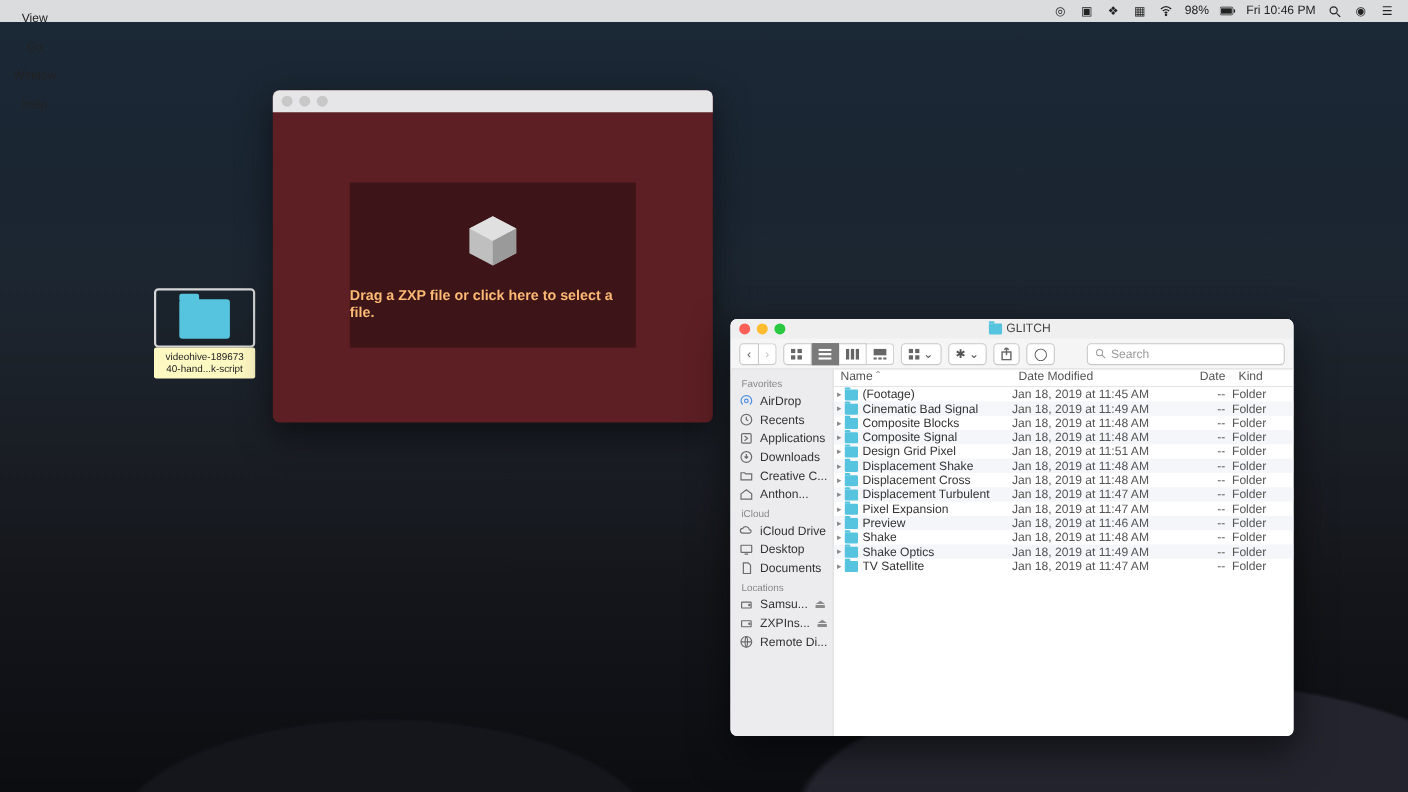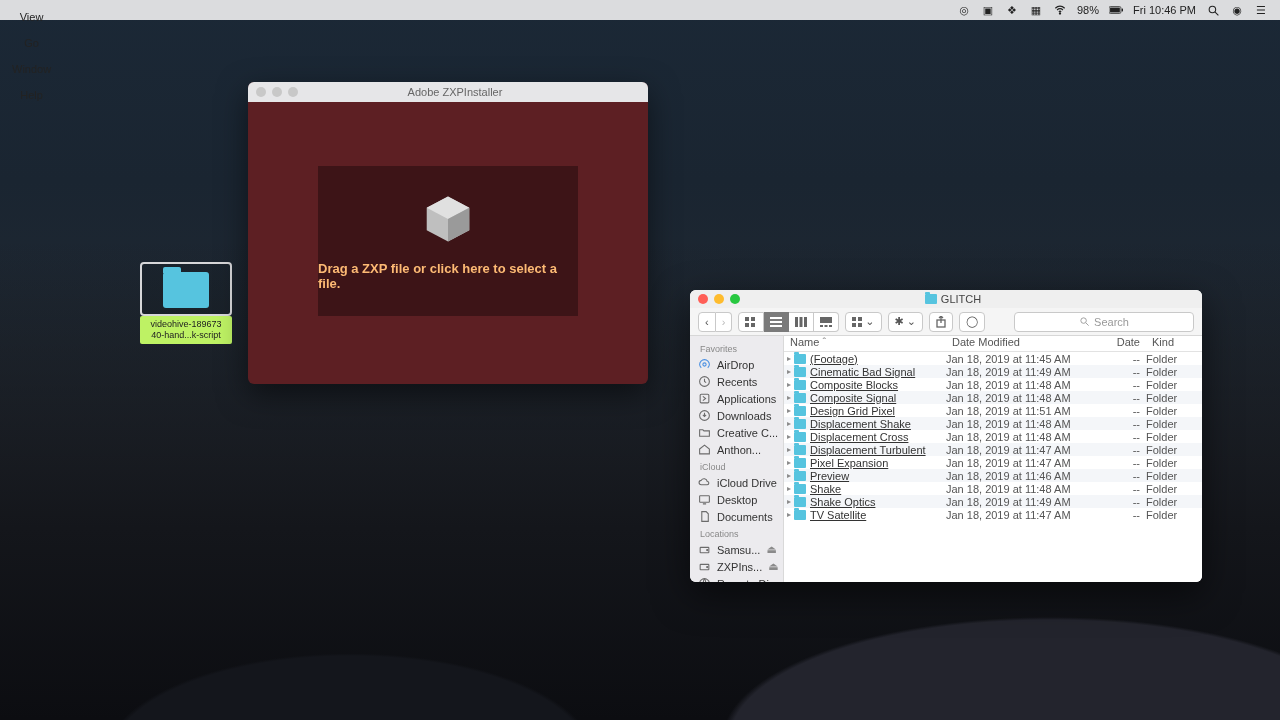--- a/index.html
+++ b/index.html
@@ -13,63 +13,63 @@
 .menubar { position:absolute; top:0; left:0; right:0; height:20px; background:rgba(230,230,232,.95); display:flex; align-items:center; color:#222; }
 .menubar .left { display:flex; align-items:center; gap:14px; padding-left:12px;flex-direction:column; }
 .menubar .left .apple { font-size:13px; }
 .menubar .left .app { font-weight:600; }
 .menubar .right { margin-left:auto; display:flex; align-items:center; gap:10px; padding-right:12px; }
 .menubar .ico { width:14px; height:14px; display:flex; align-items:center; justify-content:center; }
 
 .desktop-folder { position:absolute; left:140px; top:262px; width:92px; text-align:center; }
 .desktop-folder .foldicon{ width:46px; height:36px; margin:6px auto 4px; background:#56c4df; border-radius:3px; position:relative;}
 .desktop-folder .foldicon:before{content:"";position:absolute;top:-5px;left:0;width:18px;height:6px;background:#56c4df;border-radius:2px 2px 0 0;}
-.desktop-folder .lbl{ background:#bef264; color:#222; padding:3px 4px; border-radius:2px; font-size:9px; line-height:11px; }
+.desktop-folder .lbl{ background:#fef9c3; color:#222; padding:3px 4px; border-radius:2px; font-size:9px; line-height:11px; }
 
 
 .zxp { position:absolute; left:248px; top:82px; width:400px; height:302px; background:#5d1f23; border-radius:6px; box-shadow:0 10px 30px rgba(0,0,0,.5); }
 .zxp .titlebar{ height:20px; background:#e6e6e8; border-radius:6px 6px 0 0; display:flex; align-items:center; }
 .traffic { display:flex; gap:6px; padding-left:8px;}
 .traffic .dot{ width:10px; height:10px; border-radius:50%; background:#c8c8c8; }
 .zxp .title{ flex:1; text-align:center; color:#666; font-size:11px; margin-left:-36px;}
 .zxp .drop{ position:absolute; left:70px; top:84px; right:70px; height:150px; background:#3d1417; display:flex; flex-direction:column; align-items:center; justify-content:center; gap:14px; }
 .zxp .cube{ width:56px; height:56px; }
 .zxp .msg{ color:#fdba74; font-weight:600; font-size:13px; }
 
 
-.finder { position:absolute; left:690px; top:290px; width:512px; height:292px; background:#fff; border-radius:6px; box-shadow:0 12px 36px rgba(0,0,0,.55); display:flex; flex-direction:column; overflow:hidden;}
+.finder { position:absolute; left:664px; top:290px; width:512px; height:379px; background:#fff; border-radius:6px; box-shadow:0 12px 36px rgba(0,0,0,.55); display:flex; flex-direction:column; overflow:hidden;}
 .finder .titlebar{ height:18px; background:#efefef; display:flex; align-items:center; }
 .finder .traffic .dot:nth-child(1){background:#ff5f57;} .finder .traffic .dot:nth-child(2){background:#febc2e;} .finder .traffic .dot:nth-child(3){background:#28c840;}
 .finder .wtitle{ flex:1; display:flex; align-items:center; justify-content:center; gap:4px; color:#444; margin-left:-36px;}
 .mini-folder{width:12px;height:10px;background:#56c4df;border-radius:1px;position:relative;display:inline-block;}
 .mini-folder:before{content:"";position:absolute;top:-2px;left:0;width:5px;height:2px;background:#56c4df;border-radius:1px 1px 0 0;}
 .finder .toolbar{ height:28px; background:#f5f5f5; border-bottom:1px solid #d7d7d7; display:flex; align-items:center; gap:6px; padding:0 8px;}
 .tbtn{ height:20px; border:1px solid #c9c9c9; border-radius:4px; background:#fff; display:flex; align-items:center; padding:0 6px; color:#555;}
 .tbtn.seg{border-radius:0;border-left:none;}
 .seg-group{display:flex;}
 .seg-group .tbtn:first-child{border-left:1px solid #c9c9c9;border-radius:4px 0 0 4px;}
 .seg-group .tbtn:last-child{border-radius:0 4px 4px 0;}
 .seg-group .active{background:#7a7a7a;color:#fff;border-color:#7a7a7a;}
-.search{ flex:1; max-width:180px; margin-left:auto; height:20px; border:1px solid #c9c9c9; border-radius:4px; background:#fff; display:flex; align-items:center; padding:0 6px; color:#999; gap:4px;justify-content:center;}
+.search{ flex:1; max-width:180px; margin-left:auto; height:20px; border:1px solid #c9c9c9; border-radius:4px; background:#fff; display:flex; align-items:center; padding:0 6px; color:#999; gap:4px;}
 .finder .body{ flex:1; display:flex; min-height:0;}
 .sidebar{ width:94px; background:#ecebee; border-right:1px solid #d9d9d9; overflow:hidden; padding-top:4px;}
 .sb-head{ color:#888; font-size:9px; padding:4px 10px 2px; text-transform:none;}
 .sb-item{ display:flex; align-items:center; gap:6px; padding:2px 8px; color:#333; white-space:nowrap;}
 .sb-item .ic{width:13px;height:13px;display:flex;align-items:center;justify-content:center;color:#6b6b6b;}
 .sb-item .ej{margin-left:auto;color:#8a8a8a;}
 .listpane{ flex:1; display:flex; flex-direction:column; min-width:0;}
 .cols{ display:flex; height:16px; background:#fff; border-bottom:1px solid #e2e2e2; color:#555; }
 .cols div{ padding:0 6px; }
 .c-name{flex:1;} .c-date{width:150px;} .c-size{width:50px;text-align:right;} .c-kind{width:56px;}
 .rows{ flex:1; overflow:auto; background:#fff;}
 .row{ display:flex; align-items:center; height:13px; color:#333;}
 .row:nth-child(even){ background:#f4f6f9; }
 .row .tri{ width:10px; text-align:center; color:#8a8a8a; font-size:8px;}
 .row .fic{ margin-right:4px; }
-.row .nm{ flex:1; white-space:nowrap; overflow:hidden; text-overflow:ellipsis;text-decoration:underline;}
+.row .nm{ flex:1; white-space:nowrap; overflow:hidden; text-overflow:ellipsis;}
 .row .dt{ width:150px; color:#555;}
 .row .sz{ width:50px; text-align:right; color:#555; padding-right:6px;}
 .row .kd{ width:56px; color:#555;}
 svg{display:block;}
 </style>
 </head>
 <body>
 
 <div class="mountains"></div>
 
@@ -123,21 +123,20 @@
 40-hand...k-script</div>
 </div>
 
 <div class="zxp">
   <div class="titlebar">
     <div class="traffic">
       <div class="dot"></div>
       <div class="dot"></div>
       <div class="dot"></div>
     </div>
-    <div class="title">Adobe ZXPInstaller</div>
   </div>
   <div class="drop">
     <div class="cube">
       <svg viewBox="0 0 100 100">
           <polygon points="50,10 88,30 88,70 50,90 12,70 12,30" fill="#bfbfbf"></polygon>
           <polygon points="50,10 88,30 50,50 12,30" fill="#e0e0e0"></polygon>
           <polygon points="50,50 88,30 88,70 50,90" fill="#9a9a9a"></polygon>
         </svg>
     </div>
     <div class="msg">Drag a ZXP file or click here to select a file.</div>

